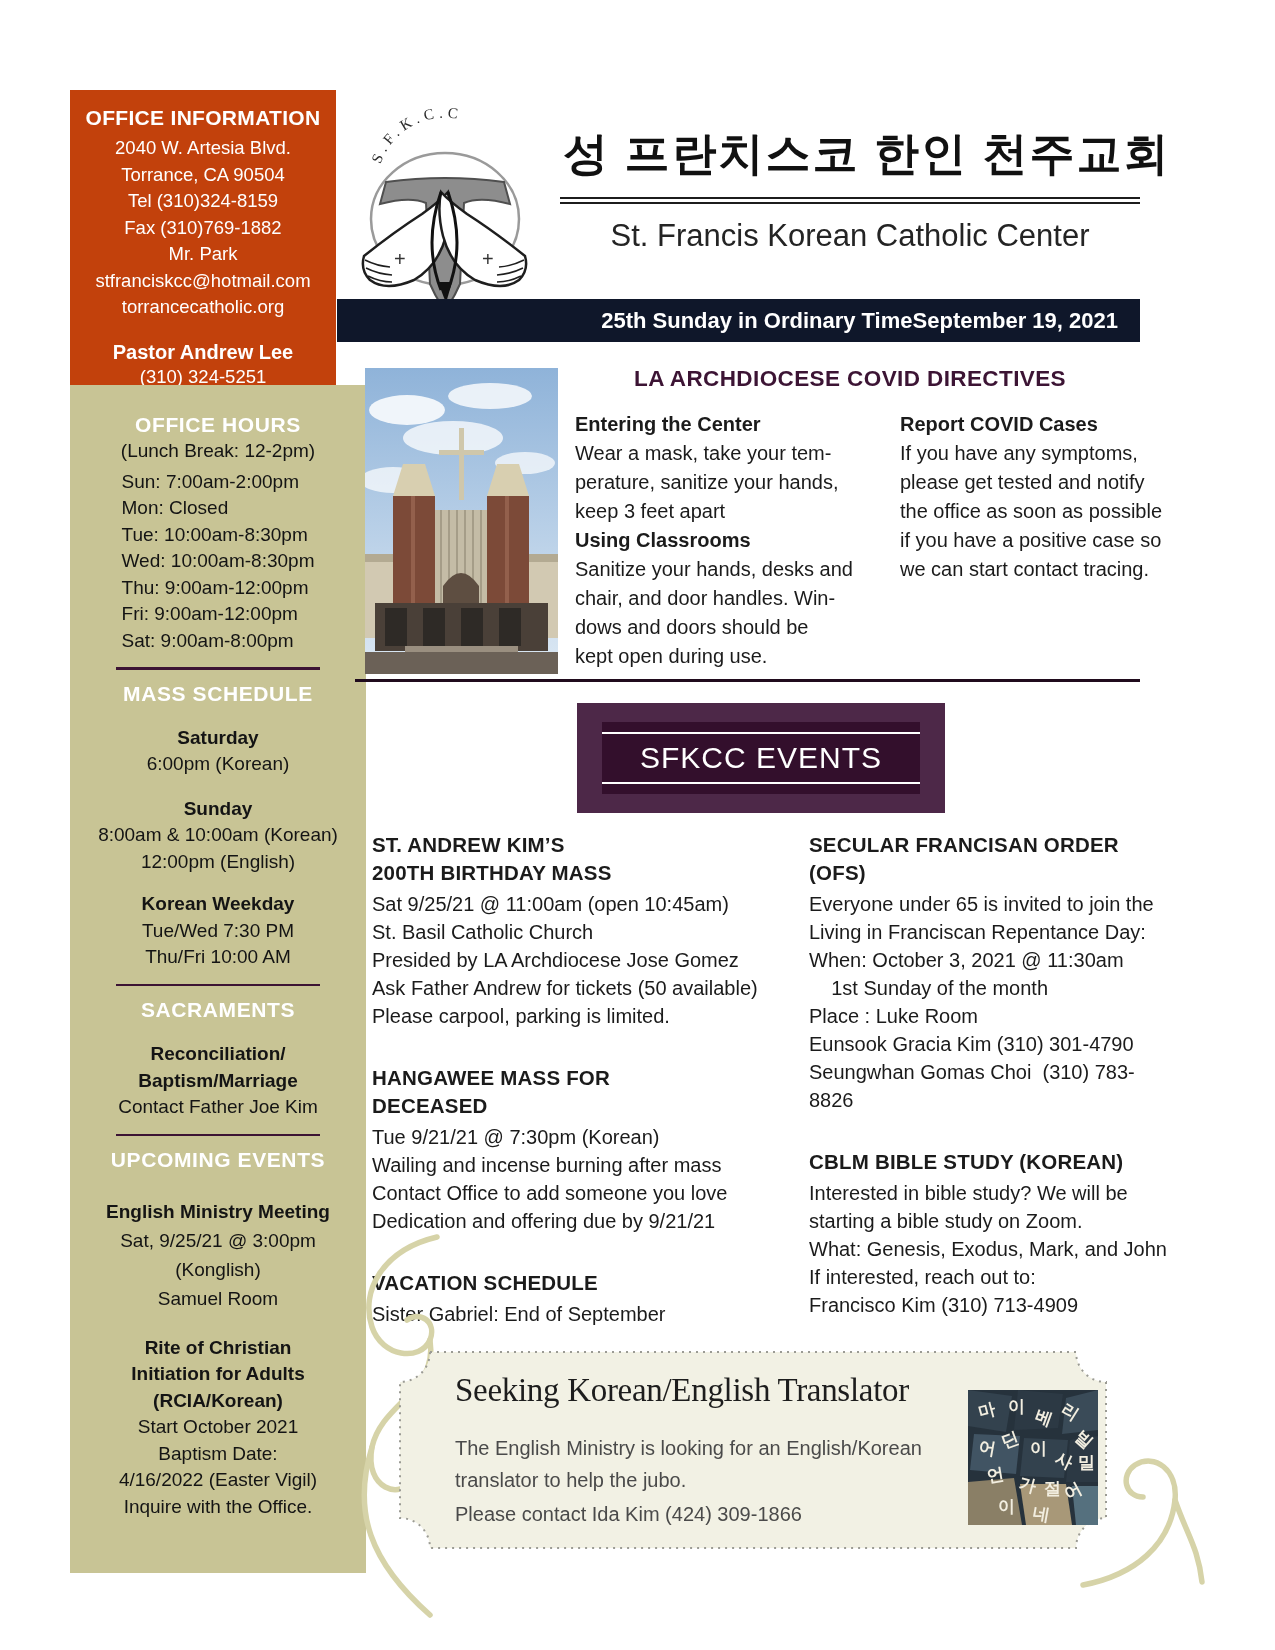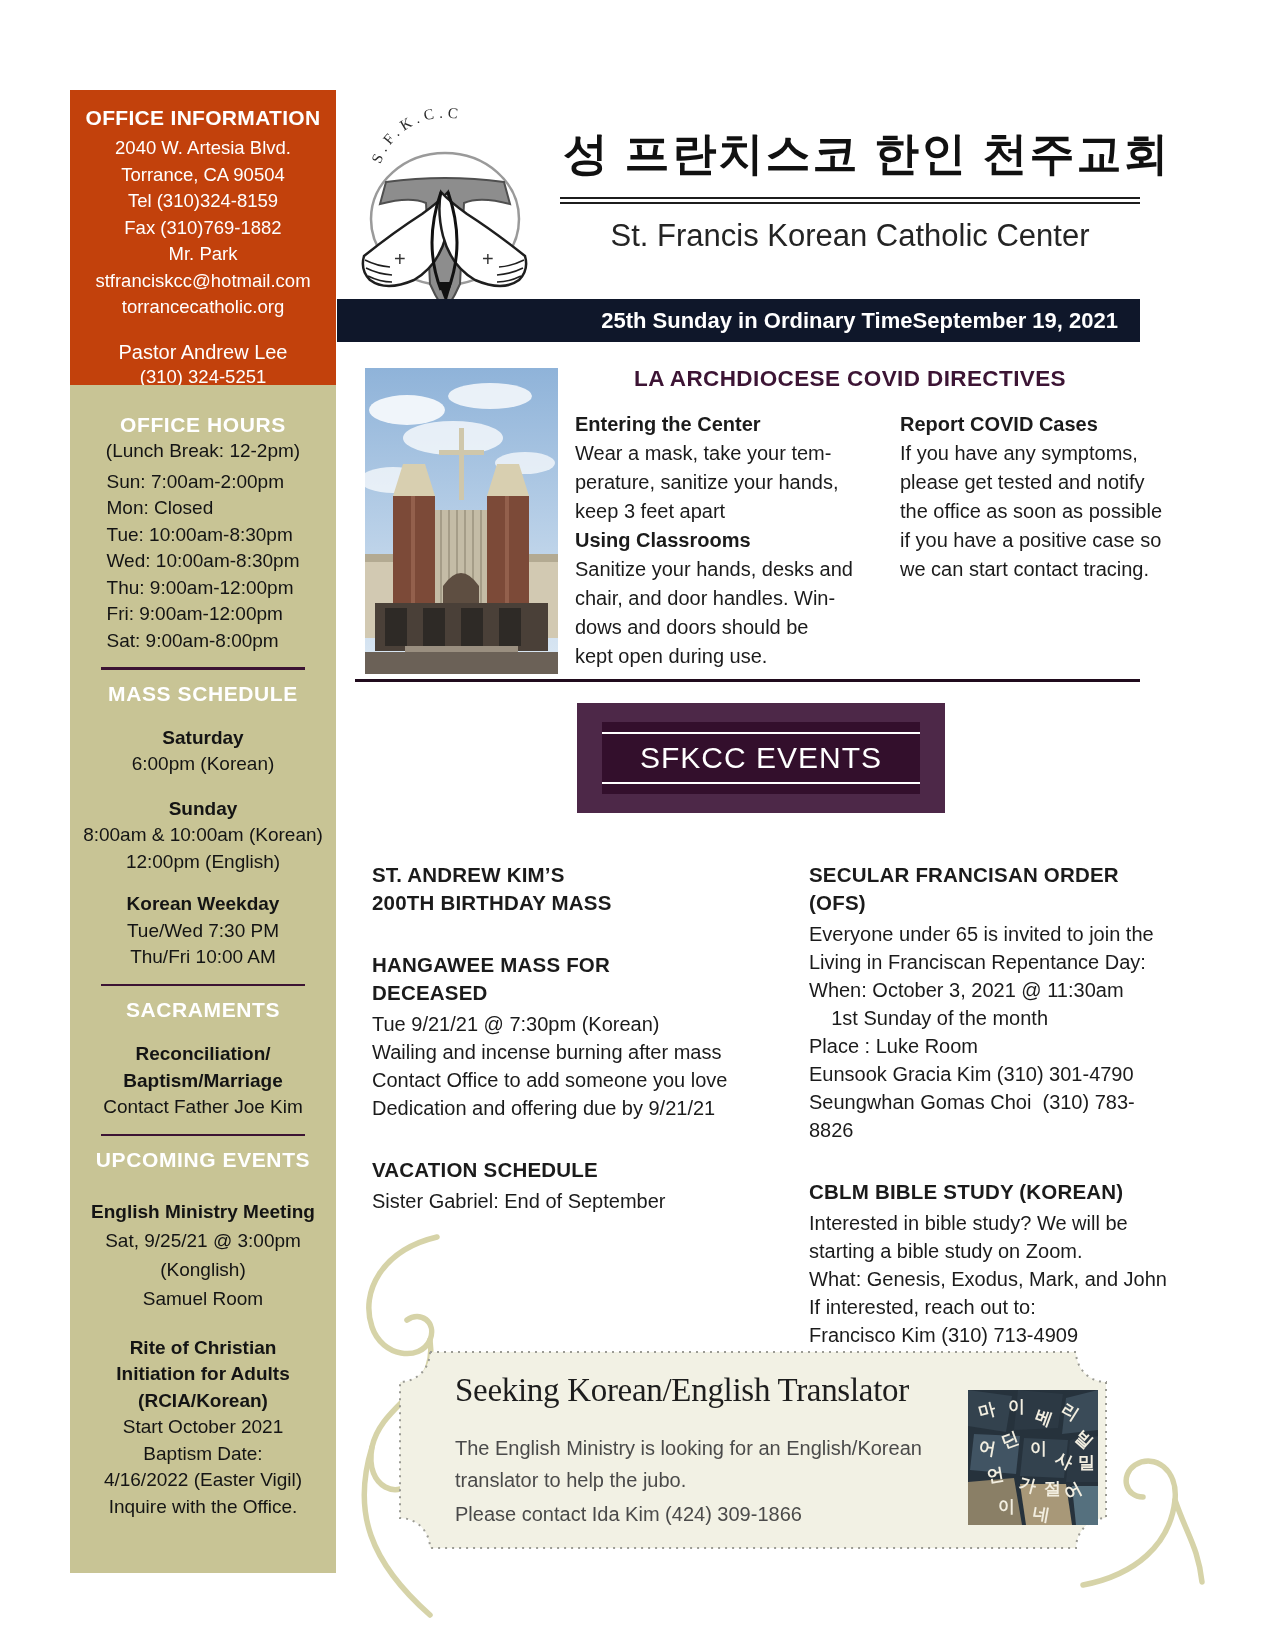--- a/index.html
+++ b/index.html
@@ -4,24 +4,24 @@
 <style>
   html,body{margin:0;padding:0;background:#ffffff;}
   .page{position:relative;width:1275px;height:1650px;background:#fff;overflow:hidden;
         font-family:"Liberation Sans",sans-serif;color:#1b1b1b;}
 
   
   .sb-top{position:absolute;left:70px;top:90px;width:266px;height:295px;background:#c2410c;
           color:#fff;text-align:center;box-sizing:border-box;padding-top:16px;}
   .sb-top .sb-title{font-weight:bold;font-size:21px;letter-spacing:.3px;margin-bottom:5px;}
   .sb-top .sb-addr{font-size:18.5px;line-height:26.5px;white-space:pre-line;text-align:center;}
-  .sb-top .sb-pastor{font-weight:normal;font-size:20px;margin-top:20px;}
+  .sb-top .sb-pastor{font-weight:bold;font-size:20px;margin-top:20px;}
   .sb-top .sb-phone{font-size:18.5px;line-height:26px;}
 
-  .sb-main{position:absolute;left:70px;top:385px;width:266px;height:1188px;background:#c8c495;
+  .sb-main{position:absolute;left:70px;top:385px;width:296px;height:1188px;background:#c8c495;
            color:#141414;text-align:center;box-sizing:border-box;padding-top:26px;
            font-size:19px;line-height:26.5px;}
   .sb-head{color:#fff;font-weight:bold;font-size:21px;letter-spacing:.6px;line-height:27px;}
   .sb-block{white-space:pre-line;}
   .hours-block{margin-top:4px;display:inline-block;text-align:left;white-space:pre-line;}
   .sb-divider{width:204px;height:2.5px;background:#3c1434;margin:13px auto 10px auto;}
   .sb-bold{font-weight:bold;white-space:pre-line;}
   .mt18{margin-top:18px;} .mt16{margin-top:16px;} .mt22{margin-top:22px;} .mt26{margin-top:26px;}
 
   
@@ -50,21 +50,21 @@
   .covid-rule{position:absolute;left:355px;top:679px;width:785px;height:3px;background:#200b1d;}
 
   
   .ev-outer{position:absolute;left:577px;top:703px;width:368px;height:110px;background:#4d2848;}
   .ev-inner{position:absolute;left:25px;right:25px;top:19px;bottom:19px;background:#330f2c;
             box-sizing:border-box;padding:2px 0;display:flex;align-items:center;}
   .ev-inner-line{border-top:2px solid #fff;border-bottom:2px solid #fff;width:100%;
                  text-align:center;padding:7px 0;color:#fff;font-size:30px;letter-spacing:1px;}
 
   
-  .ev-col{position:absolute;top:861px;width:356px;font-size:20px;line-height:28px;}
+  .ev-col{position:absolute;top:831px;width:356px;font-size:20px;line-height:28px;}
   .ev-col.left{left:372px;}
   .ev-col.right{left:809px;}
   .ev-item{margin-bottom:34px;}
   .ev-title{font-weight:bold;font-size:20.5px;letter-spacing:.2px;white-space:pre-line;}
   .ev-body{white-space:pre;margin-top:3px;}
 
   
   .flourish{position:absolute;}
   .ticket{position:absolute;left:398px;top:1350px;width:710px;height:200px;}
   .ad-title{position:absolute;left:455px;top:1372px;width:520px;
@@ -225,20 +225,25 @@
   <div class="ev-outer">
     <div class="ev-inner">
       <div class="ev-inner-line">SFKCC EVENTS</div>
     </div>
   </div>
 
   <div class="ev-col left">
     <div class="ev-item">
       <div class="ev-title">ST. ANDREW KIM’S
 200TH BIRTHDAY MASS</div>
+      <div class="ev-body">Sat 9/25/21 @ 11:00am (open 10:45am)
+St. Basil Catholic Church
+Presided by LA Archdiocese Jose Gomez
+Ask Father Andrew for tickets (50 available)
+Please carpool, parking is limited.</div>
     </div>
     <div class="ev-item">
       <div class="ev-title">HANGAWEE MASS FOR DECEASED</div>
       <div class="ev-body">Tue 9/21/21 @ 7:30pm (Korean)
 Wailing and incense burning after mass
 Contact Office to add someone you love
 Dedication and offering due by 9/21/21</div>
     </div>
     <div class="ev-item">
       <div class="ev-title">VACATION SCHEDULE</div>

